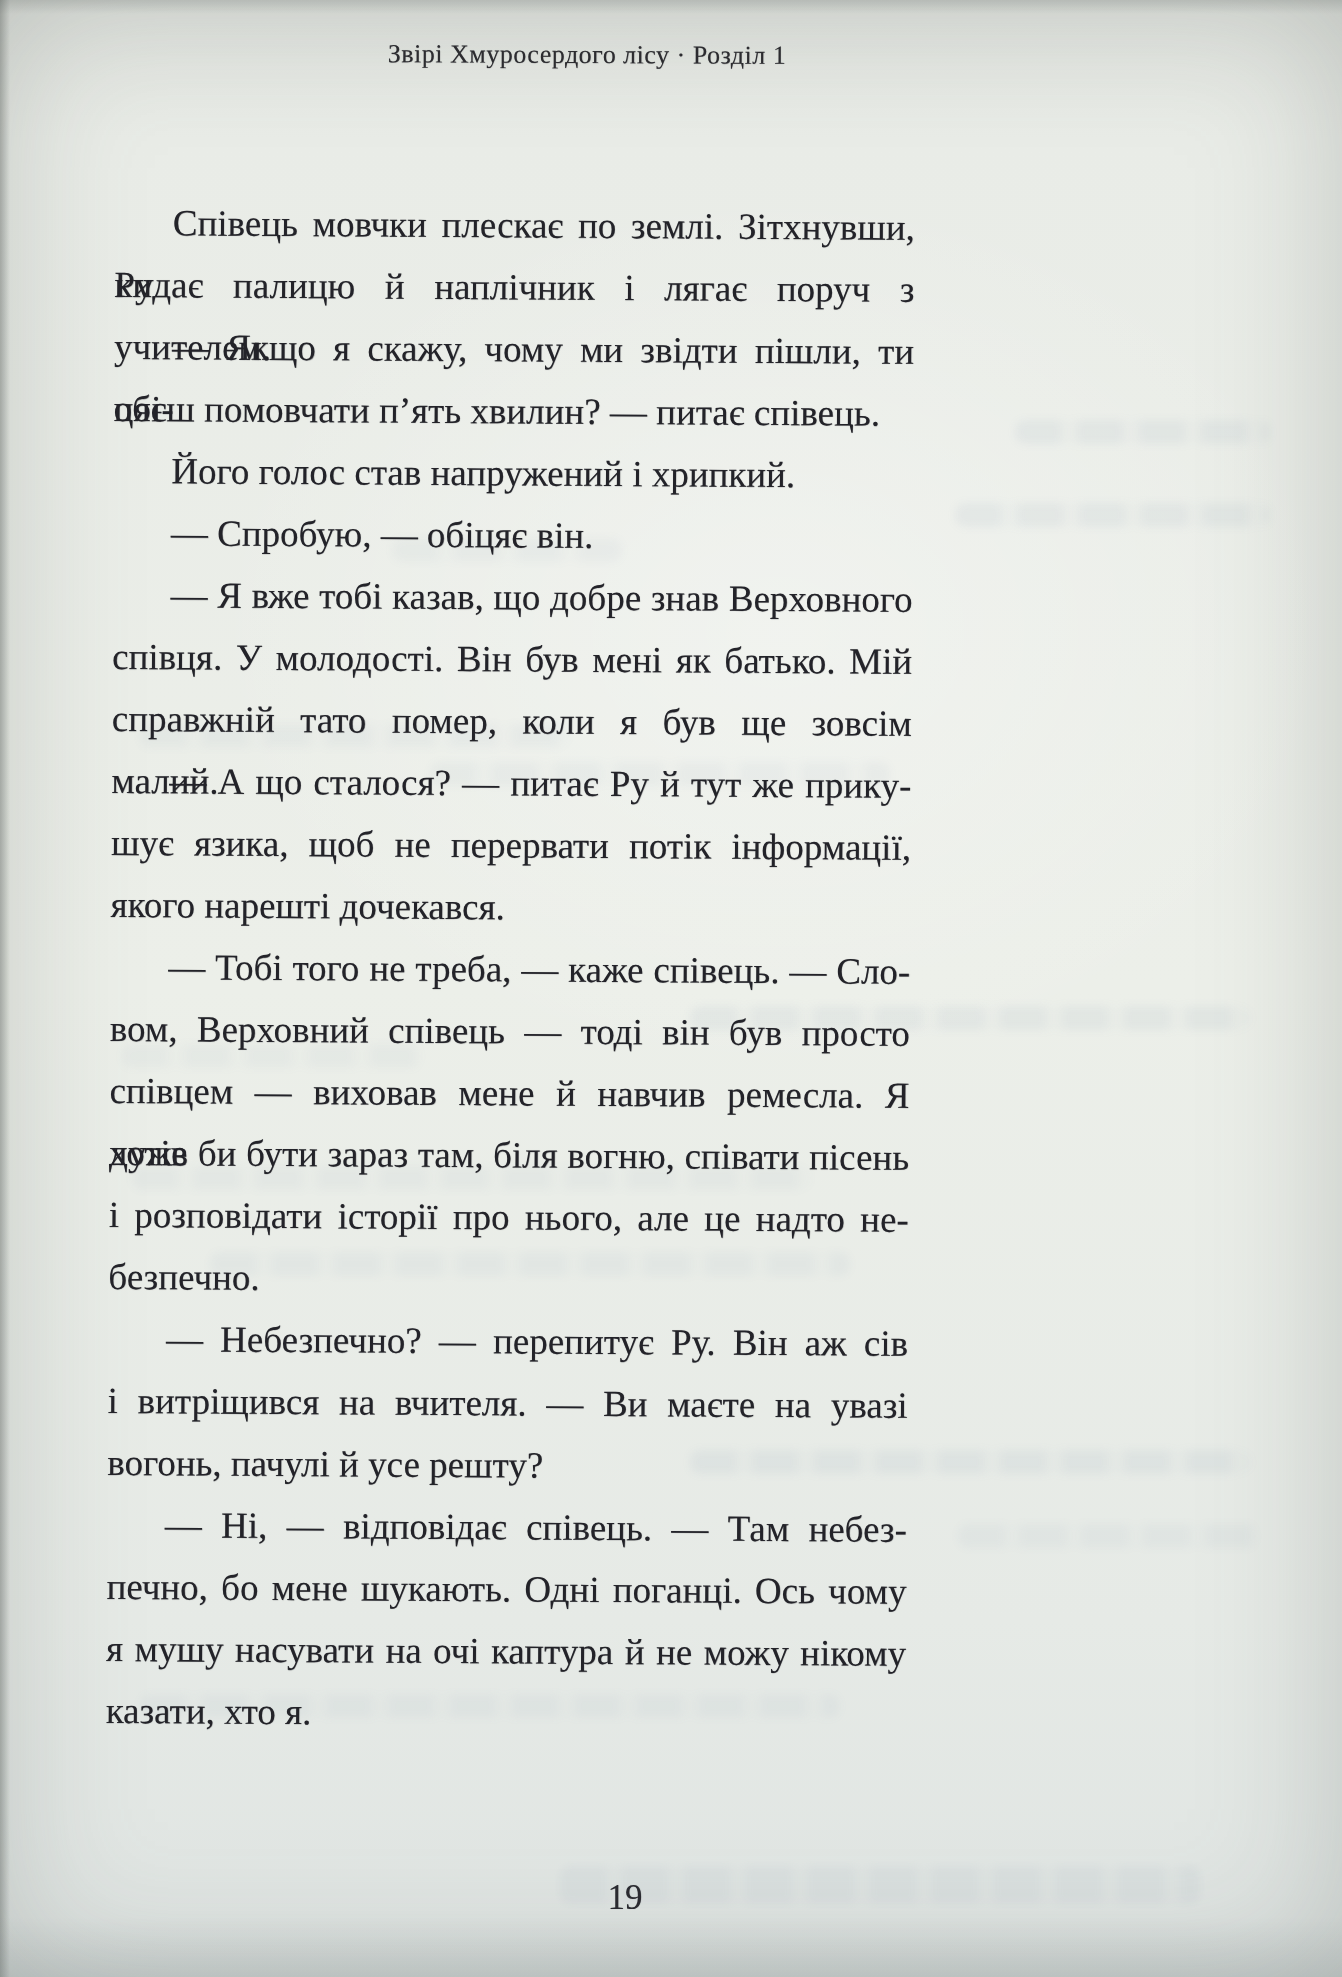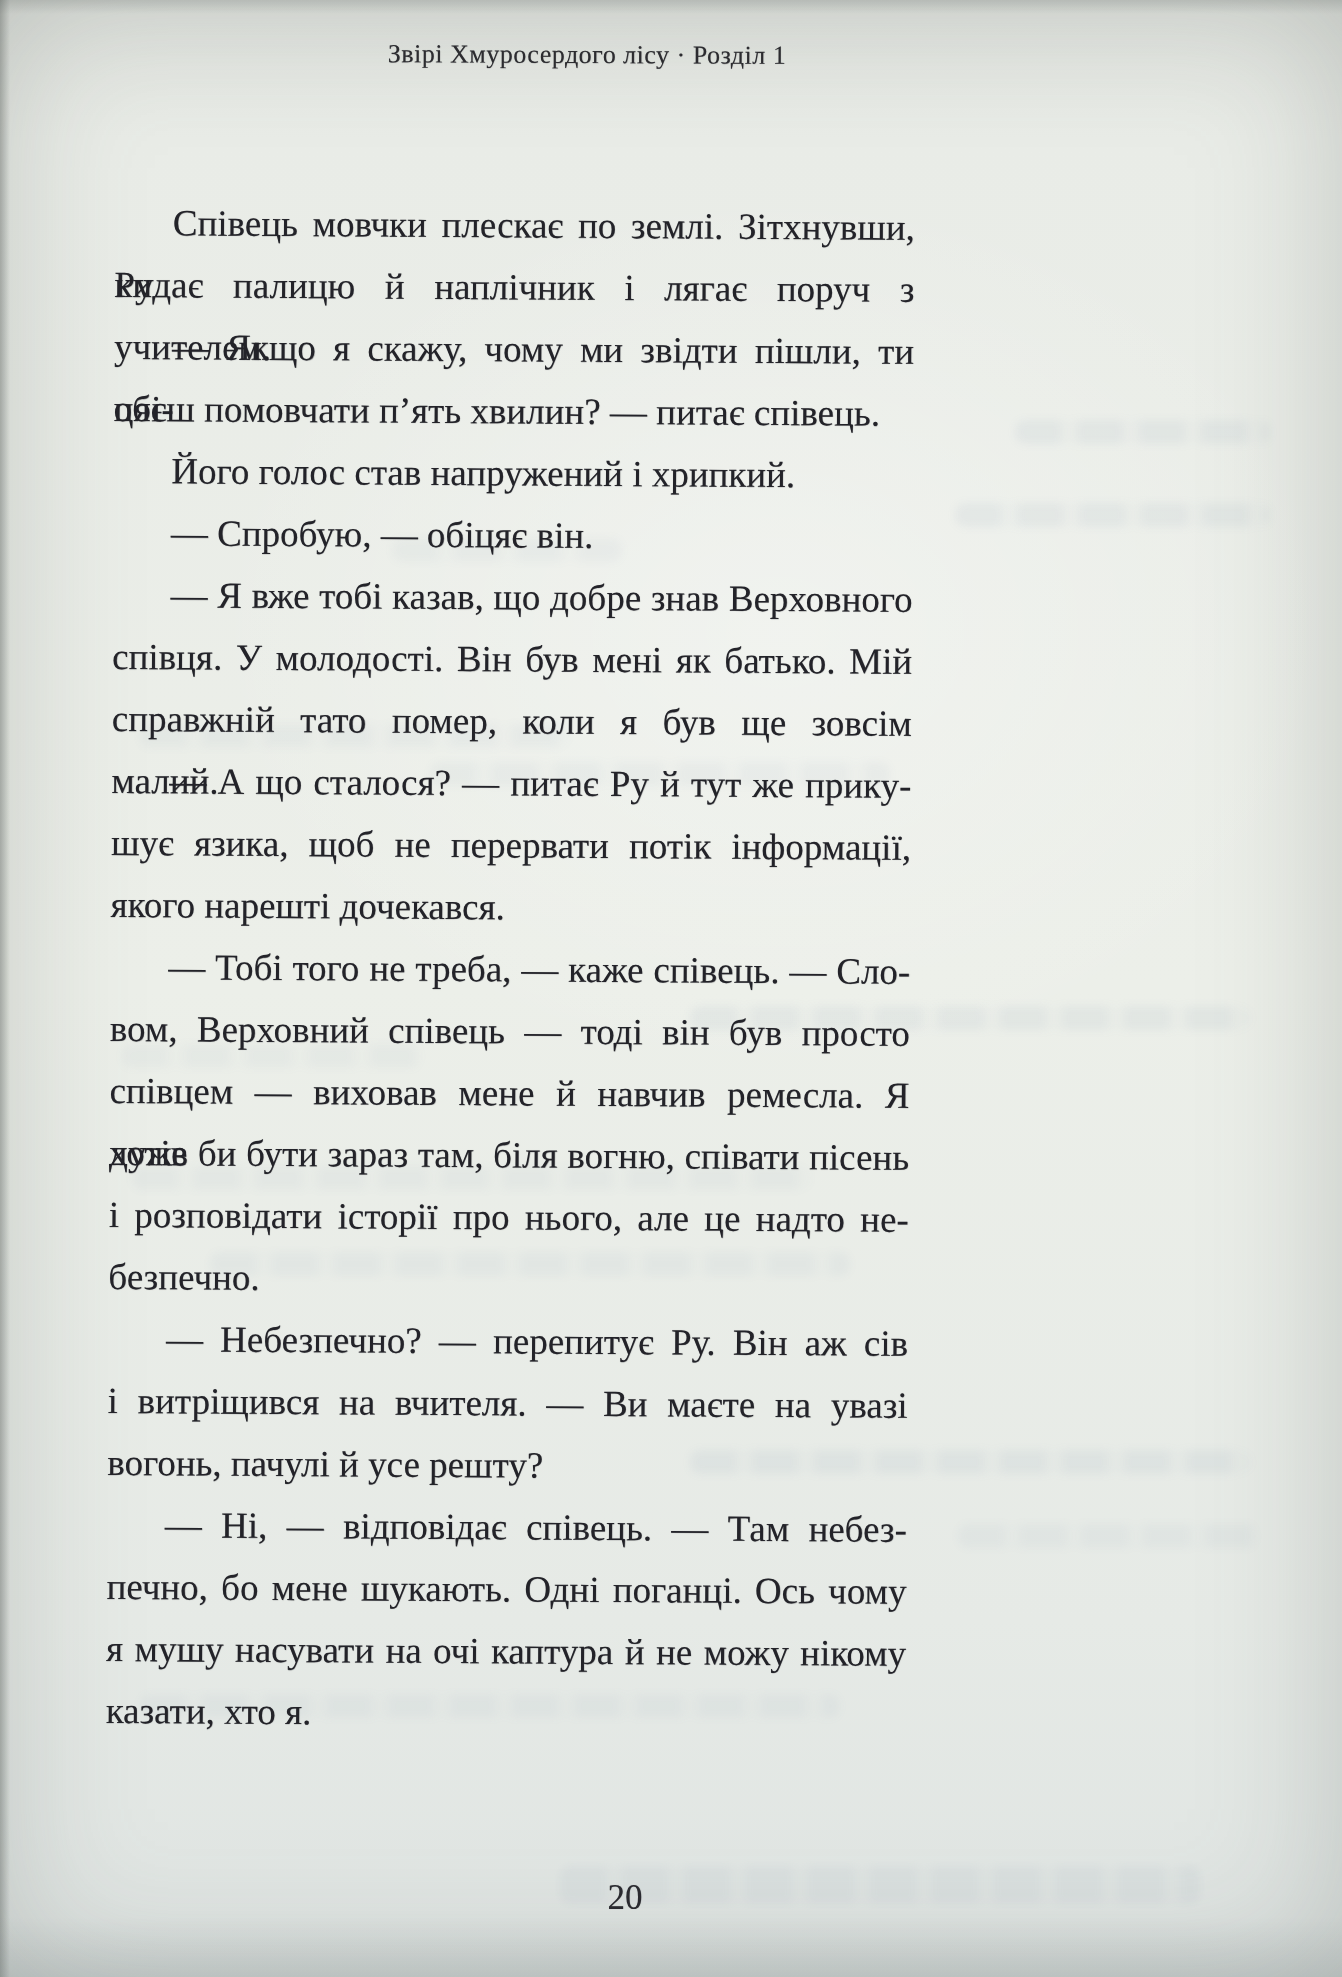--- a/index.html
+++ b/index.html
@@ -133,15 +133,15 @@
     <div class="line">безпечно.</div>
     <div class="line indent jl">— Небезпечно? — перепитує Ру. Він аж сів</div>
     <div class="line jl">і витріщився на вчителя. — Ви маєте на увазі</div>
     <div class="line">вогонь, пачулі й усе решту?</div>
     <div class="line indent jl">— Ні, — відповідає співець. — Там небез-</div>
     <div class="line jl">печно, бо мене шукають. Одні поганці. Ось чому</div>
     <div class="line jl">я мушу насувати на очі каптура й не можу нікому</div>
     <div class="line">казати, хто я.</div>
   </div>
 
-  <div class="page-number">20</div>
+  <div class="page-number">19</div>
 
 </div>
 
 </body></html>

